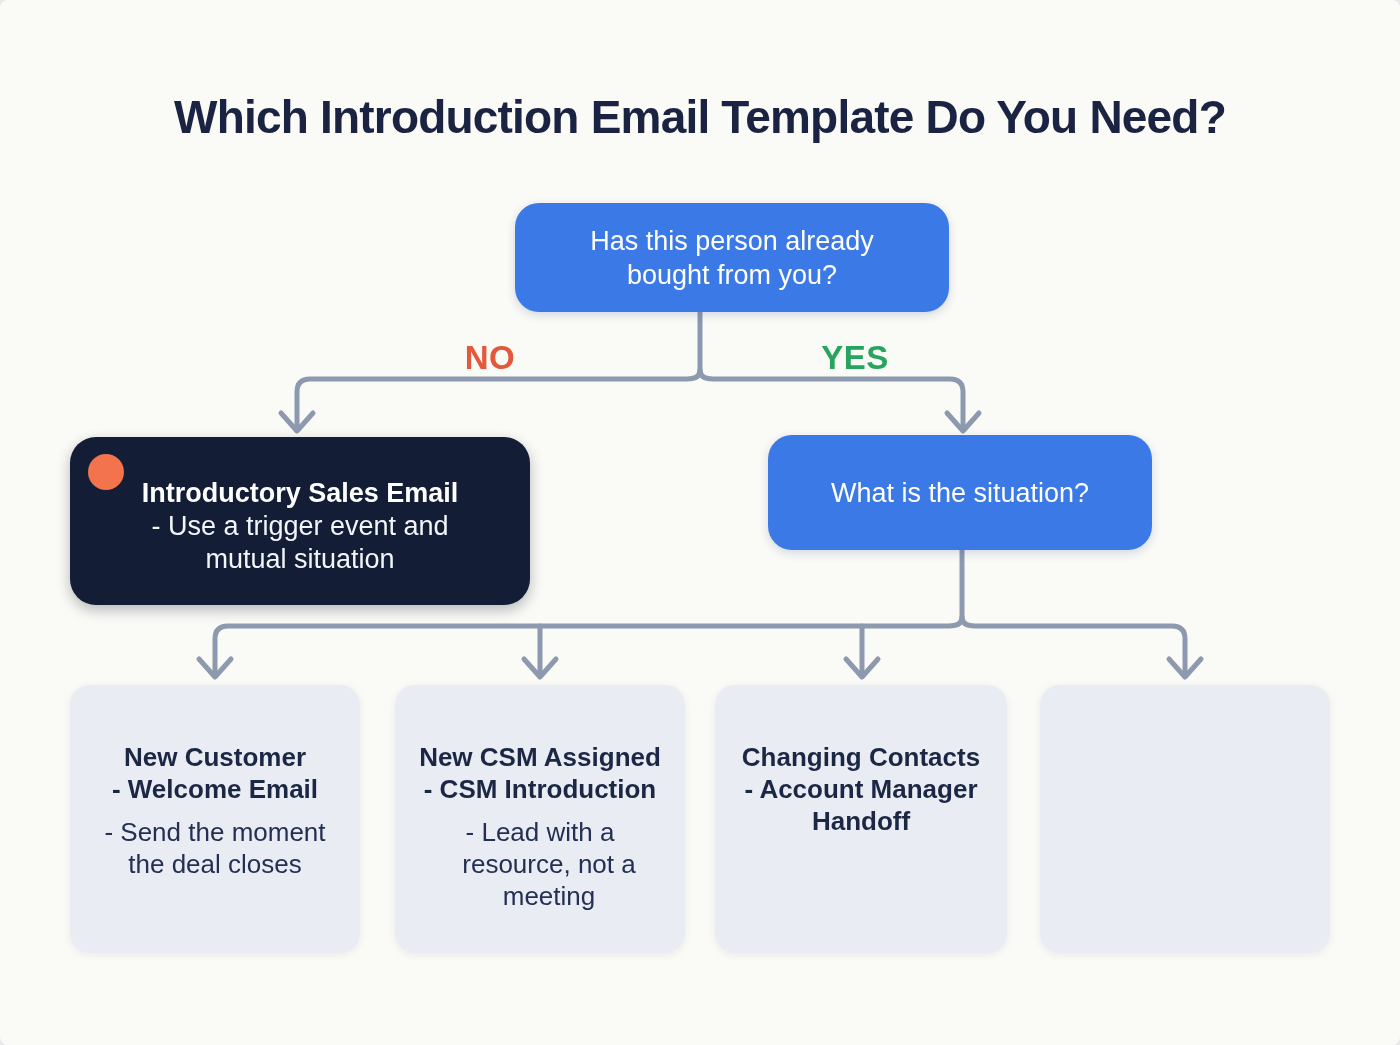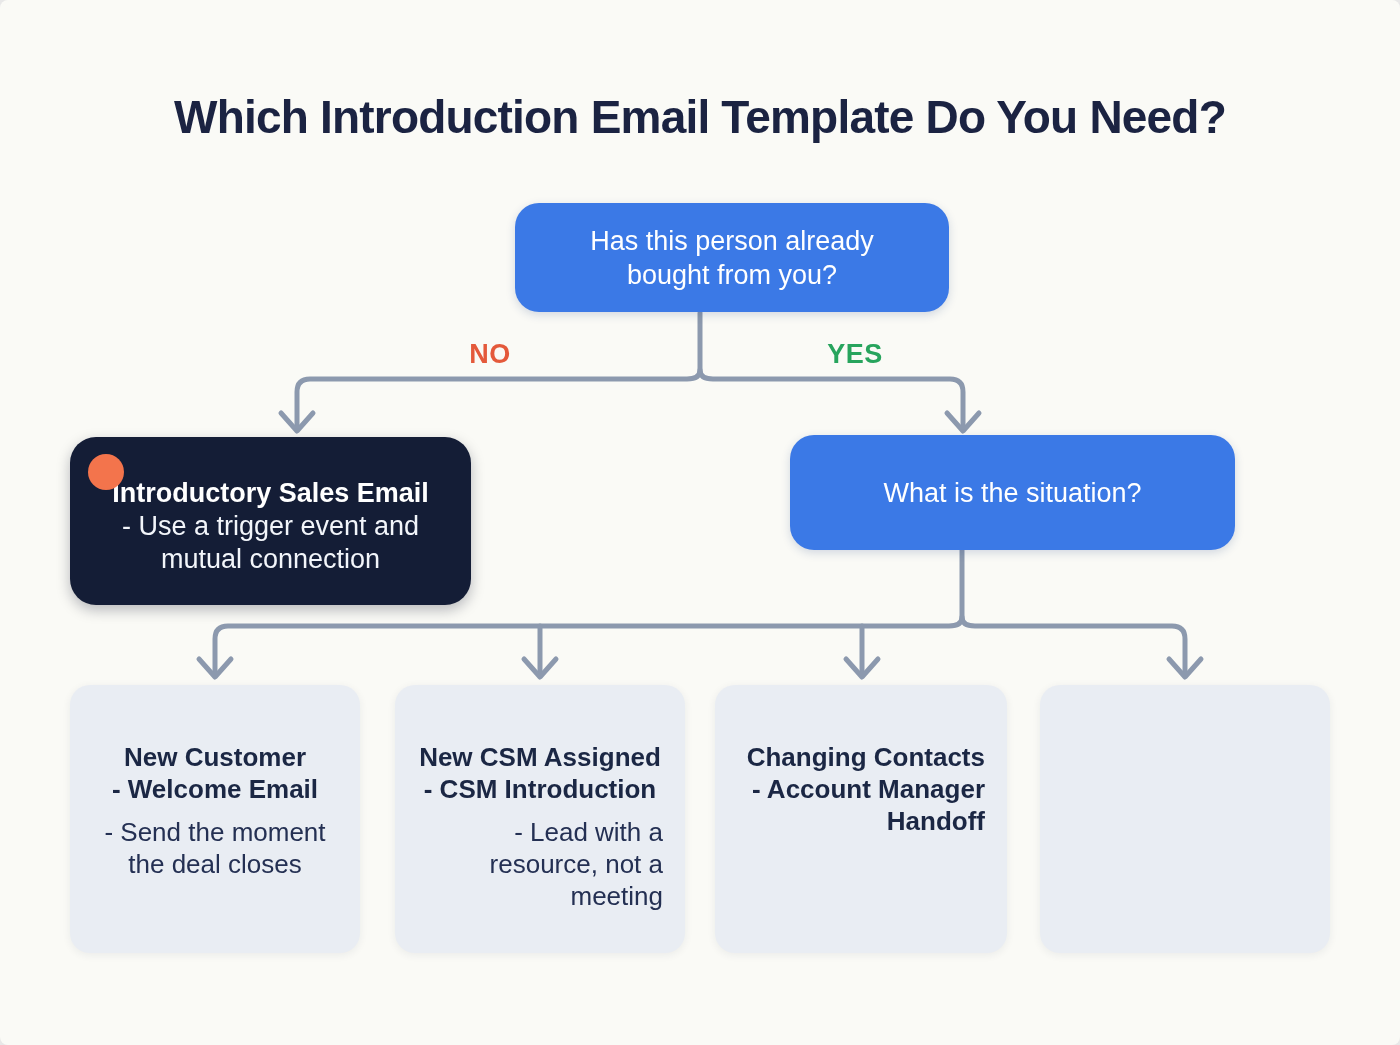--- a/index.html
+++ b/index.html
@@ -21,29 +21,29 @@
   }
   .connector-svg{position:absolute;left:0;top:0;width:1400px;height:1045px;}
   .connector-svg path{fill:none;stroke:var(--connector);stroke-width:5;stroke-linecap:round;stroke-linejoin:round;}
   .node{position:absolute;display:flex;align-items:center;justify-content:center;text-align:center;}
   .node-blue{
     background:var(--blue);border-radius:24px;color:var(--text-on-dark);
     font-size:27px;font-weight:500;line-height:34px;white-space:pre-line;
     box-shadow:0 3px 10px rgba(30,60,130,0.18);
   }
   .root-question{left:515px;top:203px;width:434px;height:109px;}
-  .situation-question{left:790px;top:435px;width:445px;height:115px;}
+  .situation-question{left:768px;top:435px;width:384px;height:115px;}
   .branch-label{
     position:absolute;top:339px;width:90px;text-align:center;
-    font-size:27px;font-weight:700;letter-spacing:0.5px;
+    font-size:33px;font-weight:700;letter-spacing:0.5px;
   }
   .no-label{left:445px;color:var(--no-color);}
   .yes-label{left:810px;color:var(--yes-color);}
   .dark-node{
-    position:absolute;left:70px;top:437px;width:401px;height:168px;
+    position:absolute;left:70px;top:437px;width:460px;height:168px;
     background:var(--navy);border-radius:26px;color:var(--text-on-dark);
     display:flex;flex-direction:column;align-items:center;justify-content:center;
     padding:20px 30px 10px;text-align:center;
     box-shadow:0 5px 14px rgba(10,15,35,0.28);
   }
   .dot{border-radius:50%;}
   .dark-node .dot{position:absolute;left:18px;top:17px;width:36px;height:36px;background:var(--orange-dot);}
   .dark-node-title{font-size:27px;font-weight:700;line-height:33px;}
   .dark-node-detail{font-size:27px;font-weight:400;line-height:33px;white-space:pre-line;color:#F2F5FA;}
   .card{
@@ -57,21 +57,21 @@
   .card-4{left:1040px;width:290px;}
   .card-title{
     margin-top:18px;font-size:26px;font-weight:700;line-height:32px;
     color:var(--card-title-color);white-space:pre-line;
   }
   .card-detail{
     margin-top:11px;font-size:26px;font-weight:400;line-height:32px;
     color:var(--card-body-color);white-space:pre-line;
   }
   .ta-center{text-align:center;}
-  .ta-left{text-align:right;}
+  .ta-left{text-align:center;}
   .hang{padding-left:18px;text-indent:-18px;}
 </style>
 </head>
 <body>
 
 <div class="canvas">
 
   <h1 class="page-title">Which Introduction Email Template Do You Need?</h1>
 
   <svg class="connector-svg" viewBox="0 0 1400 1045" xmlns="http://www.w3.org/2000/svg">
@@ -96,21 +96,21 @@
   <div class="node node-blue root-question">Has this person already
 bought from you?</div>
 
   <div class="branch-label no-label">NO</div>
   <div class="branch-label yes-label">YES</div>
 
   <div class="dark-node">
     <span class="dot"></span>
     <div class="dark-node-title">Introductory Sales Email</div>
     <div class="dark-node-detail">- Use a trigger event and
-mutual connection</div>
+mutual situation</div>
   </div>
 
   <div class="node node-blue situation-question">What is the situation?</div>
 
   <div class="card card-1">
     <span class="dot"></span>
     <div class="card-title ta-center">New Customer
 - Welcome Email</div>
     <div class="card-detail ta-center">- Send the moment
 the deal closes</div>

